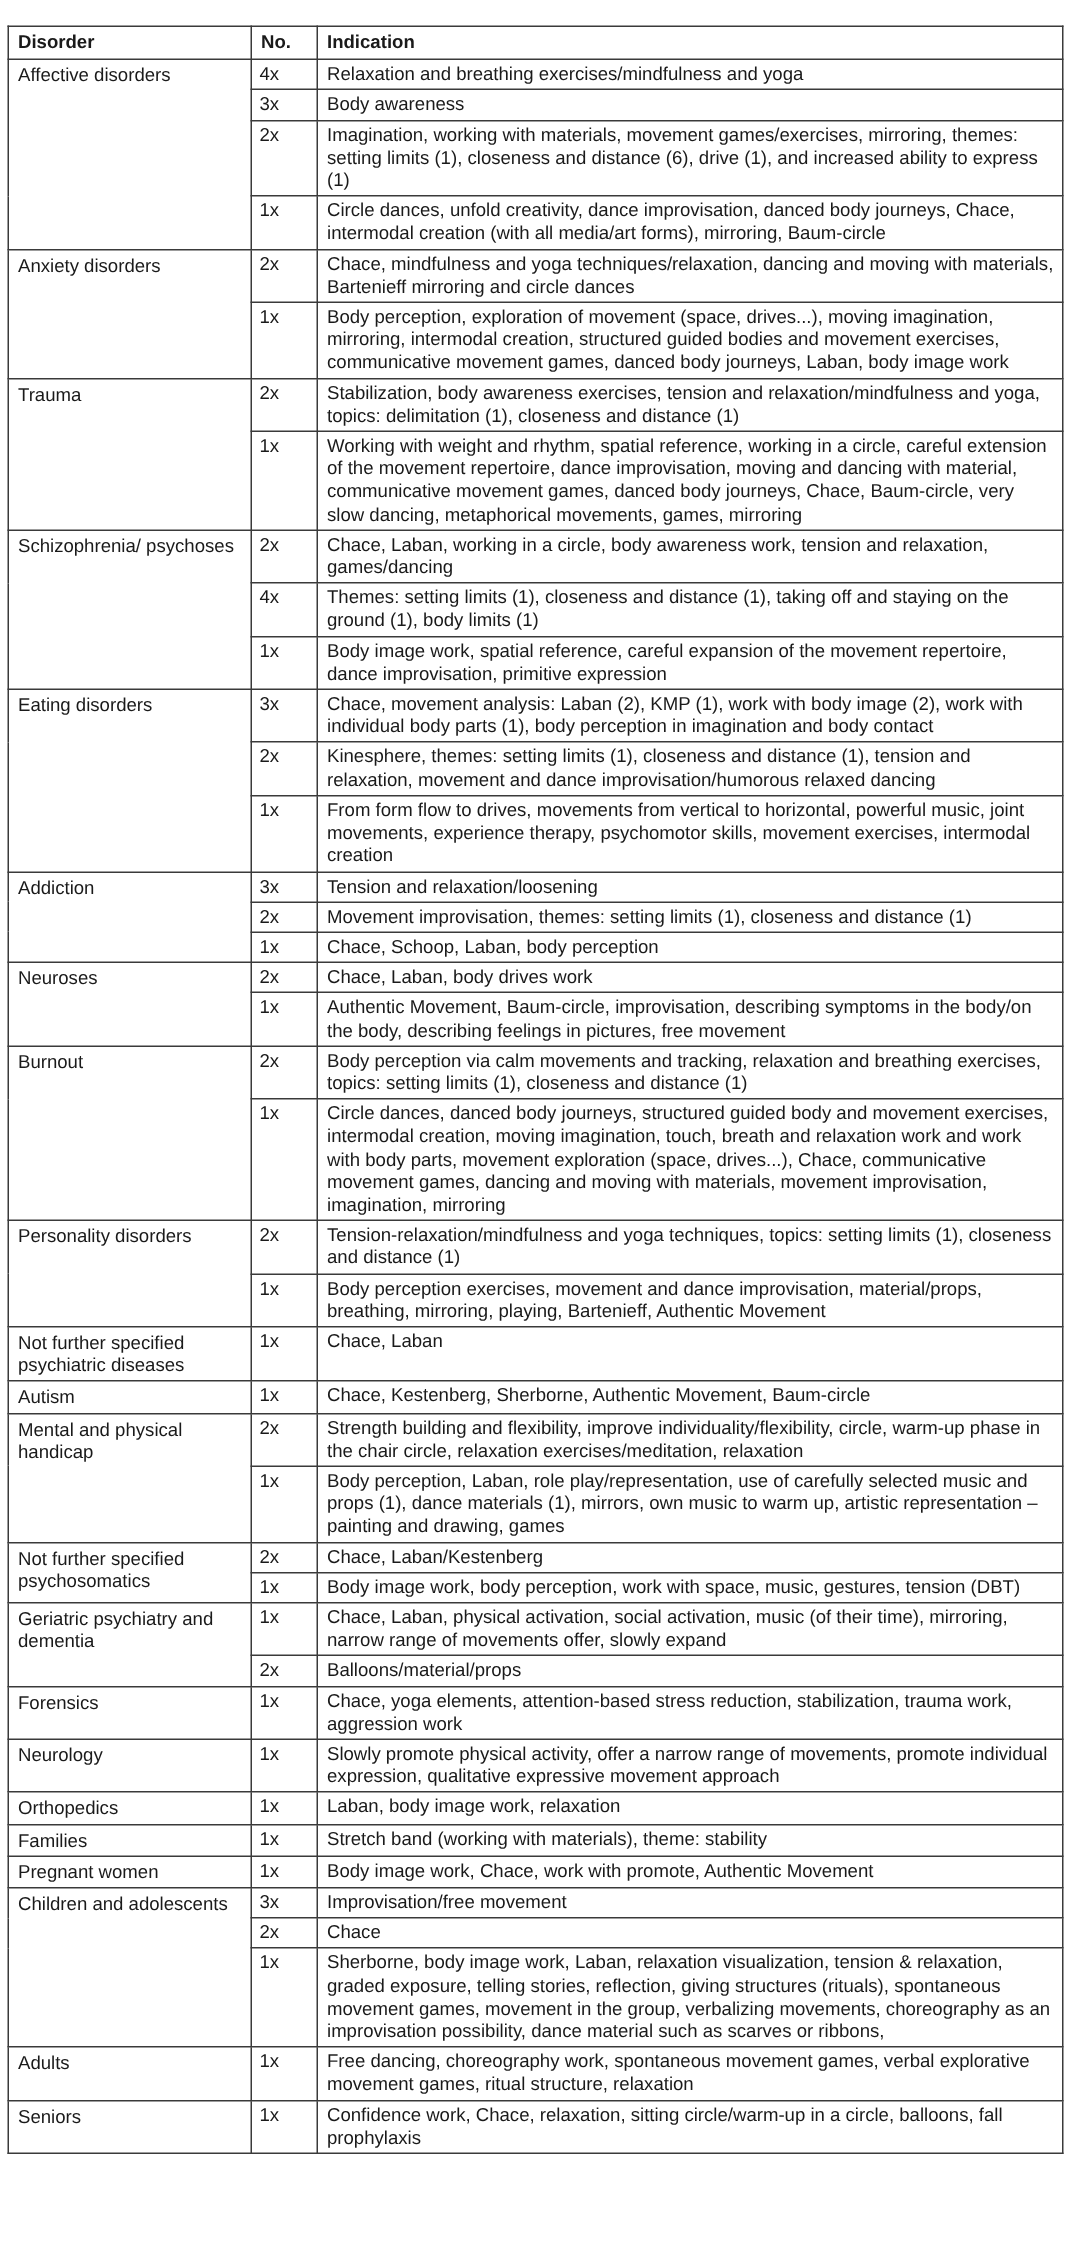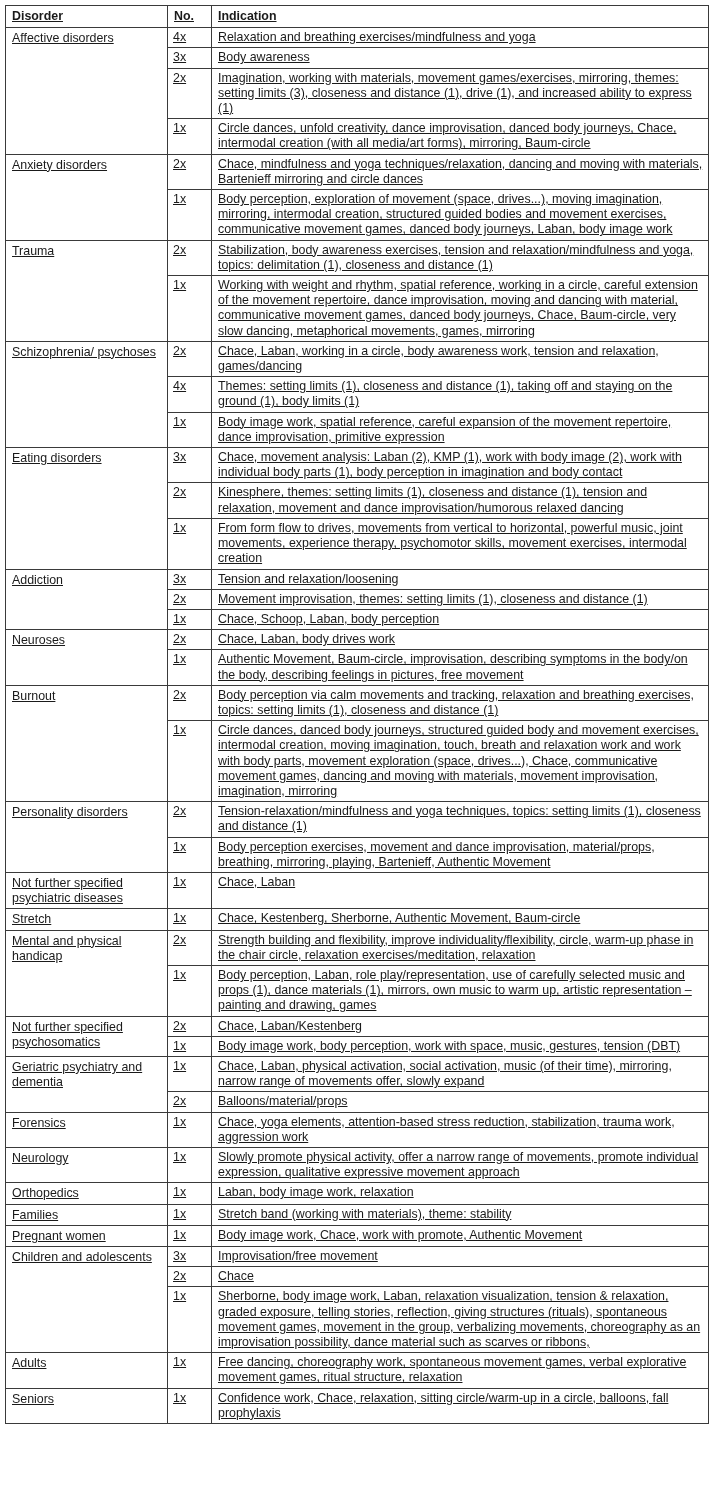--- a/index.html
+++ b/index.html
@@ -10,27 +10,26 @@
     body {
       width: 713px;
       height: 1506px;
       position: relative;
       font-family: "Liberation Sans", sans-serif;
       color: #1a1a1a;
     }
     table.ind {
       position: absolute;
       left: 5px;
-      top: 5px;
+      top: 17px;
       width: 703px;
       border-collapse: collapse;
       table-layout: fixed;
       font-size: 12.4px;
       line-height: 15.2px;
-      text-decoration: underline;
     }
     table.ind col.c1 { width: 162px; }
     table.ind col.c2 { width: 44px; }
     table.ind col.c3 { width: 497px; }
     table.ind th, table.ind td {
       border: 1px solid #3a3a3a;
       padding: 2px 6px 2px 6px;
       vertical-align: top;
       text-align: left;
     }
@@ -73,21 +72,21 @@
         <td class="dis" rowspan="4">Affective disorders</td>
         <td class="num">4x</td>
         <td class="txt">Relaxation and breathing exercises/mindfulness and yoga</td>
       </tr>
       <tr>
         <td class="num">3x</td>
         <td class="txt">Body awareness</td>
       </tr>
       <tr>
         <td class="num">2x</td>
-        <td class="txt">Imagination, working with materials, movement games/exercises, mirroring, themes: setting limits (3), closeness and distance (1), drive (1), and increased ability to express (1)</td>
+        <td class="txt">Imagination, working with materials, movement games/exercises, mirroring, themes: setting limits (1), closeness and distance (6), drive (1), and increased ability to express (1)</td>
       </tr>
       <tr>
         <td class="num">1x</td>
         <td class="txt">Circle dances, unfold creativity, dance improvisation, danced body journeys, Chace, intermodal creation (with all media/art forms), mirroring, Baum-circle</td>
       </tr>
       <tr>
         <td class="dis" rowspan="2">Anxiety disorders</td>
         <td class="num">2x</td>
         <td class="txt">Chace, mindfulness and yoga techniques/relaxation, dancing and moving with materials, Bartenieff mirroring and circle dances</td>
       </tr>
@@ -169,21 +168,21 @@
       <tr>
         <td class="num">1x</td>
         <td class="txt">Body perception exercises, movement and dance improvisation, material/props, breathing, mirroring, playing, Bartenieff, Authentic Movement</td>
       </tr>
       <tr>
         <td class="dis" rowspan="1">Not further specified psychiatric diseases</td>
         <td class="num">1x</td>
         <td class="txt">Chace, Laban</td>
       </tr>
       <tr>
-        <td class="dis" rowspan="1">Stretch</td>
+        <td class="dis" rowspan="1">Autism</td>
         <td class="num">1x</td>
         <td class="txt">Chace, Kestenberg, Sherborne, Authentic Movement, Baum-circle</td>
       </tr>
       <tr>
         <td class="dis" rowspan="2">Mental and physical handicap</td>
         <td class="num">2x</td>
         <td class="txt">Strength building and flexibility, improve individuality/flexibility, circle, warm-up phase in the chair circle, relaxation exercises/meditation, relaxation</td>
       </tr>
       <tr>
         <td class="num">1x</td>

